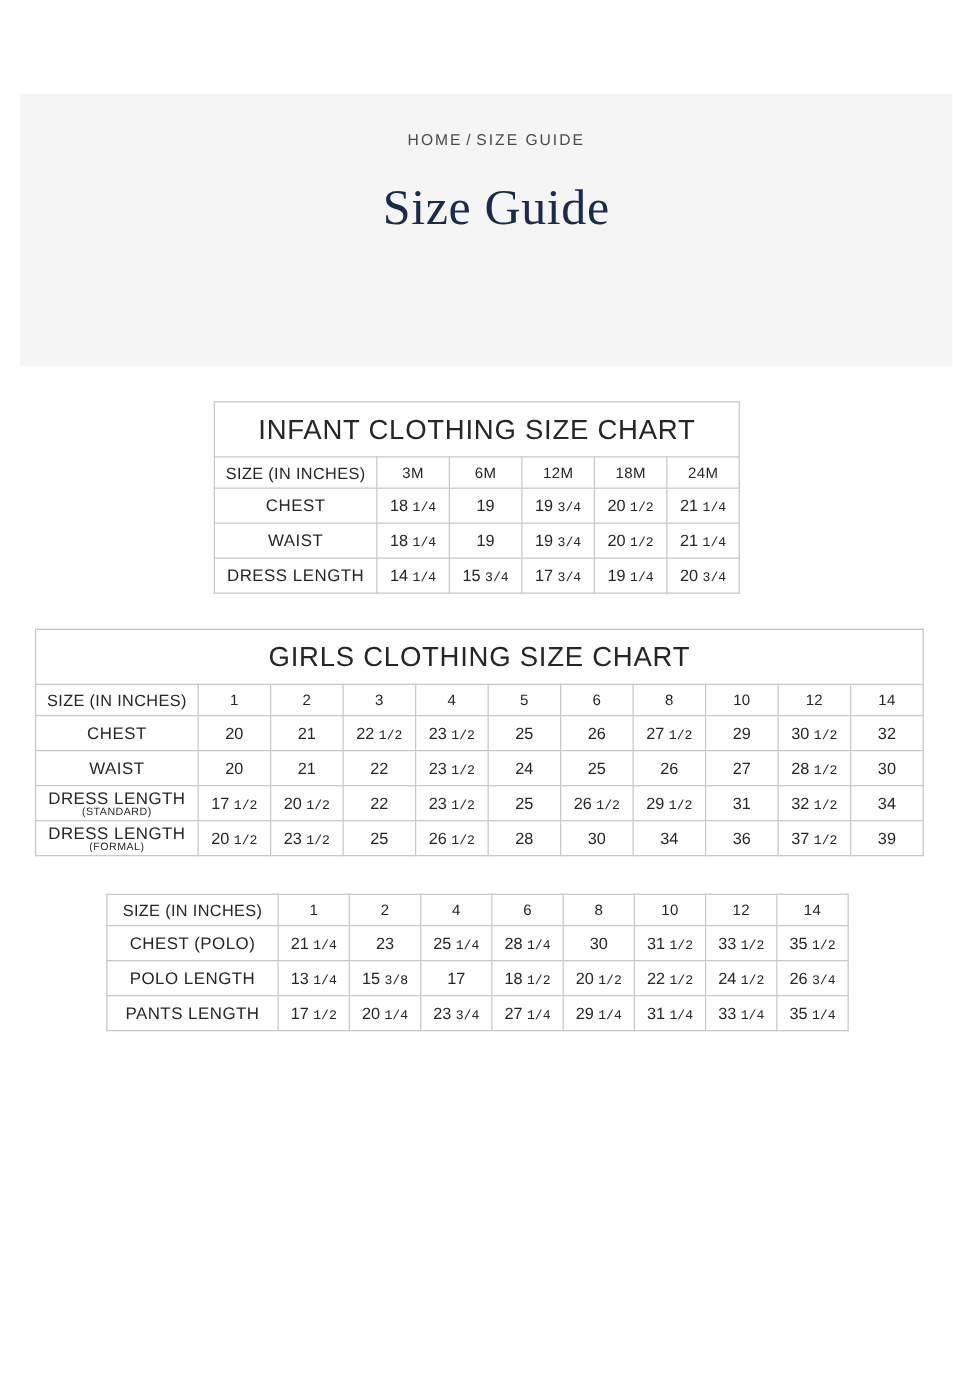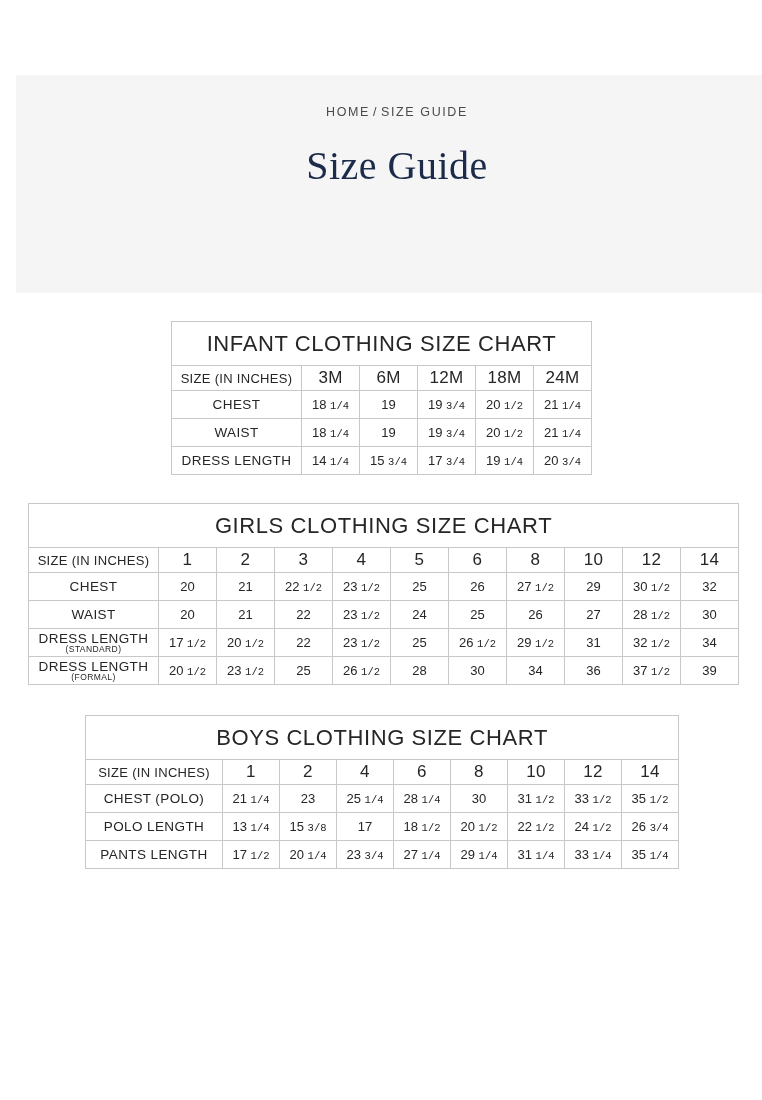--- a/index.html
+++ b/index.html
@@ -86,21 +86,21 @@
     color: #ffffff;
     font-size: 22px;
     letter-spacing: 0.6px;
     height: 44px;
     border: 1px solid #1c3055;
     font-weight: 400;
   }
   .hdr td {
     background: #b6d940;
     color: #17243d;
-    font-size: 17px;
+    font-size: 12px;
     height: 25px;
     letter-spacing: 0.3px;
     border: 1px solid #b6d940;
   }
   .hdr td.first {
     font-size: 13px;
   }
   .rowlabel {
     font-size: 13.5px;
     letter-spacing: 0.4px;
@@ -307,23 +307,20 @@
             <col style="width:57px">
             <col style="width:57px">
             <col style="width:57px">
           <col style="width:57px">
             <col style="width:57px">
             <col style="width:57px">
             <col style="width:57px">
           <col style="width:57px">
         </colgroup>
         <tbody>
-          <tr class="chart-title">
-            <td colspan="9">BOYS CLOTHING SIZE CHART</td>
-          </tr>
           <tr class="hdr">
             <td class="first">SIZE (IN INCHES)</td>
             <td>1</td>
             <td>2</td>
             <td>4</td>
             <td>6</td>
             <td>8</td>
             <td>10</td>
             <td>12</td>
             <td>14</td>

